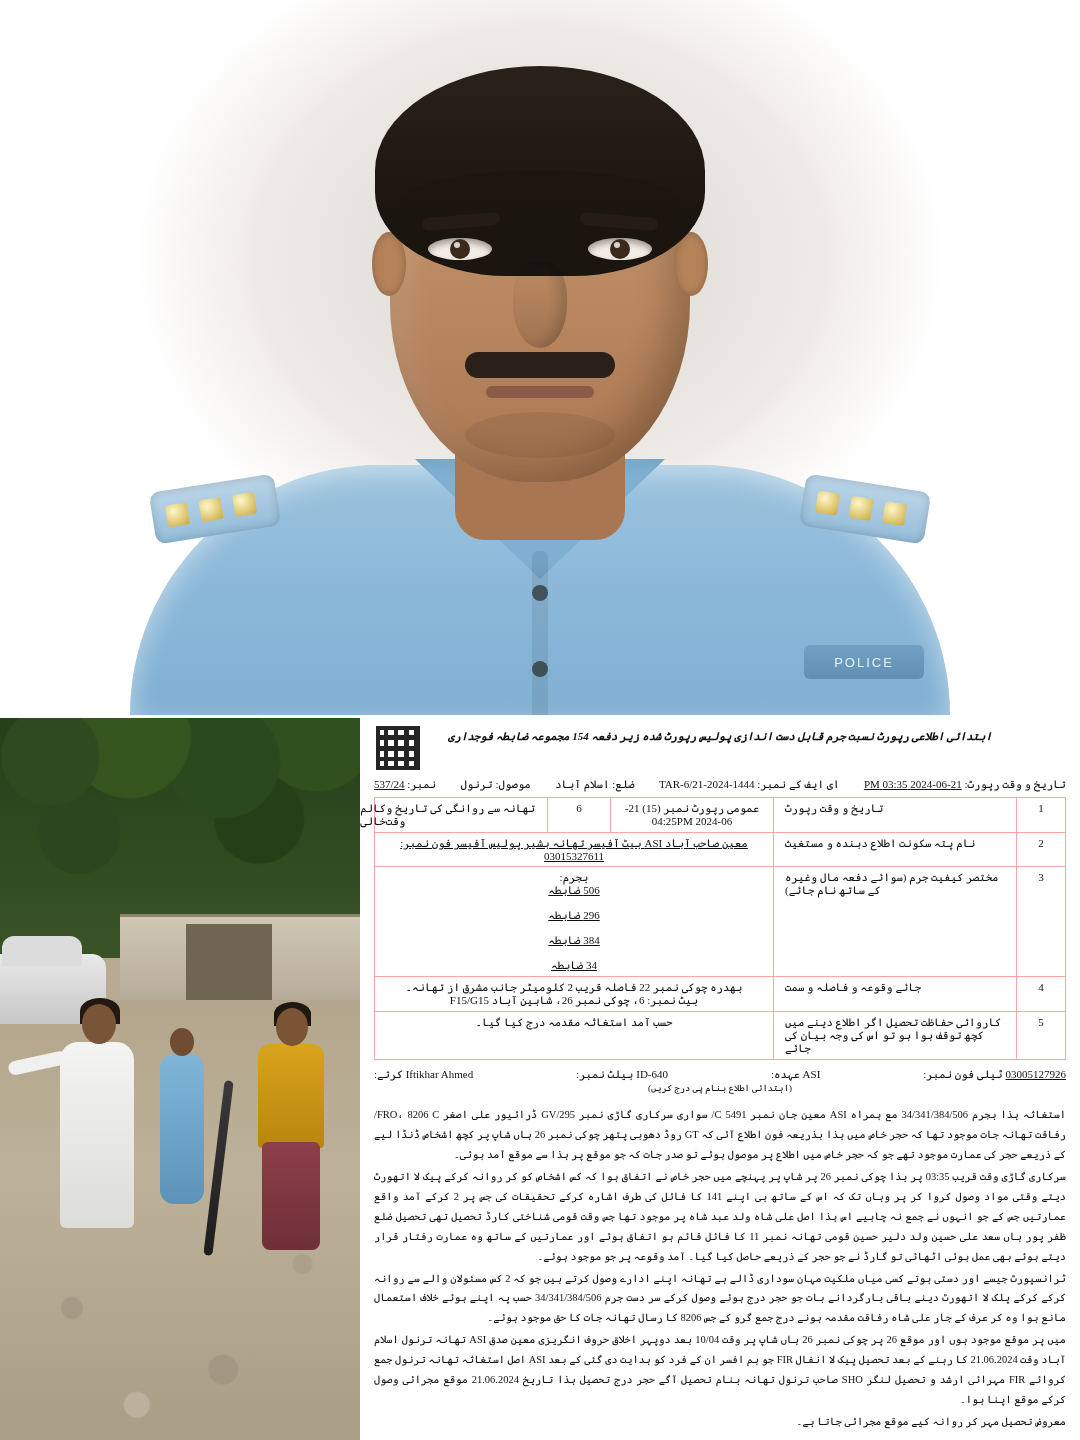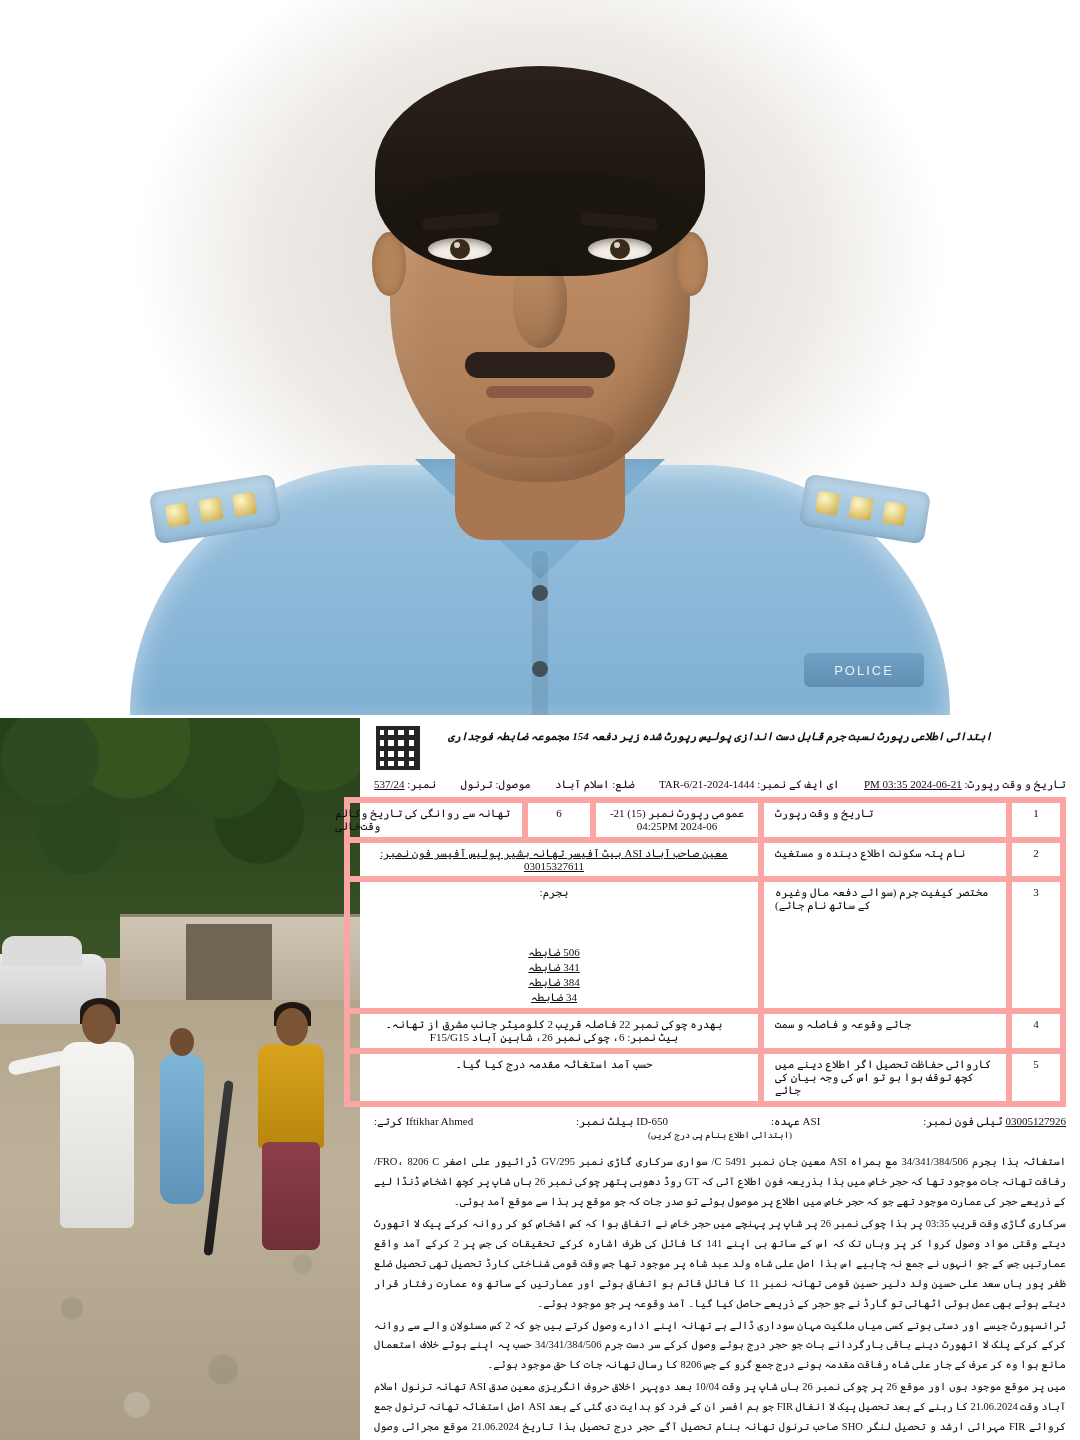--- a/index.html
+++ b/index.html
@@ -42,21 +42,21 @@
     position:absolute;top:18px;width:126px;height:52px;border-radius:10px;
     background:linear-gradient(180deg,#bcd6e8,#94bcd9);
     box-shadow:inset 0 0 10px rgba(0,0,0,.18);
   }
   .epaulette.left{left:22px;transform:rotate(-9deg);}
   .epaulette.right{right:22px;transform:rotate(9deg);}
   .pip{position:absolute;width:22px;height:22px;top:15px;border-radius:3px;
     background:radial-gradient(circle at 35% 30%,#fff6c9,#c9a83a);}
   .pip.a{left:14px}.pip.b{left:48px}.pip.c{left:82px}
   .shoulderpatch{
-    position:absolute;right:26px;bottom:28px;width:120px;height:34px;border-radius:6px;
+    position:absolute;right:26px;bottom:36px;width:120px;height:34px;border-radius:6px;
     background:linear-gradient(180deg,#6f9fc2,#5d8cb0);opacity:.9;
   }
   .shoulderpatch span{
     position:absolute;inset:0;display:flex;align-items:center;justify-content:center;
     color:#f2f7fb;font-size:13px;letter-spacing:2px;font-family:"Liberation Sans",sans-serif;
   }
   
   .head{
     position:absolute;left:50%;transform:translateX(-50%);top:92px;
     width:300px;height:390px;border-radius:50% 50% 46% 46%;
@@ -177,26 +177,26 @@
   }
   .meta-line{
     display:flex;justify-content:space-between;align-items:center;
     font-size:11px;padding:4px 14px 6px 14px;
   }
   .meta-line .cell{white-space:nowrap;}
   table.fir{
     width:calc(100% - 28px);margin:0 14px;border-collapse:collapse;table-layout:fixed;
     font-size:11px;
   }
-  table.fir td{border:6px solid #fca5a5;padding:4px 11px;vertical-align:top;}
+  table.fir td{border:1px solid #fca5a5;padding:4px 11px;vertical-align:top;}
   td.num{width:26px;text-align:center;}
   td.lbl{width:220px;text-align:left;}
   td.val{text-align:center;}
   .u{ text-decoration:underline; }
-  .sec-list{display:flex;flex-direction:column;align-items:center;gap:2px;margin-top:47px;}
+  .sec-list{display:flex;flex-direction:column;align-items:center;gap:12px;}
   .sec-list span{text-decoration:underline;}
   .officer-row{
     display:flex;justify-content:space-between;align-items:center;
     font-size:11px;padding:8px 14px 2px 14px;
   }
   .officer-note{font-size:9px;text-align:center;padding:0 14px 6px 14px;}
   .body-text{
     font-size:10.5px;line-height:1.9;text-align:justify;padding:6px 14px 0 14px;
   }
   .body-text p{margin:0 0 2px 0;}
@@ -322,21 +322,21 @@
         <td class="val u" colspan="4">معین صاحب آباد ASI بیٹ آفیسر تھانہ بشیر پولیس آفیسر
 فون نمبر: 03015327611</td>
       </tr>
       <tr>
         <td class="num">3</td>
         <td class="lbl">مختصر کیفیت جرم (سوائے دفعہ مال وغیرہ کے ساتھ نام جائے)</td>
         <td class="val" colspan="4">
           <div>بجرم:</div>
           <div class="sec-list">
             <span>506 ضابطہ</span>
-            <span>341 ضابطہ</span>
+            <span>296 ضابطہ</span>
             <span>384 ضابطہ</span>
             <span>34 ضابطہ</span>
           </div>
         </td>
       </tr>
       <tr>
         <td class="num">4</td>
         <td class="lbl">جائے وقوعہ و فاصلہ و سمت</td>
         <td class="val" colspan="4">
           <div>بھدرہ چوکی نمبر 22 فاصلہ قریب 2 کلومیٹر جانب مشرق از تھانہ۔</div>
@@ -354,21 +354,21 @@
     <div class="officer-row">
       <div>
         <span class="u">03005127926</span>
         <span>ٹیلی فون نمبر:</span>
       </div>
       <div>
         <span>ASI</span>
         <span>عہدہ:</span>
       </div>
       <div>
-        <span>650-ID</span>
+        <span>640-ID</span>
         <span>بیلٹ نمبر:</span>
       </div>
       <div>
         <span>Iftikhar Ahmed</span>
         <span>کرتے:</span>
       </div>
     </div>
     <div class="officer-note">(ابتدائی اطلاع بنام پی درج کریں)</div>
 
     <div class="body-text">

